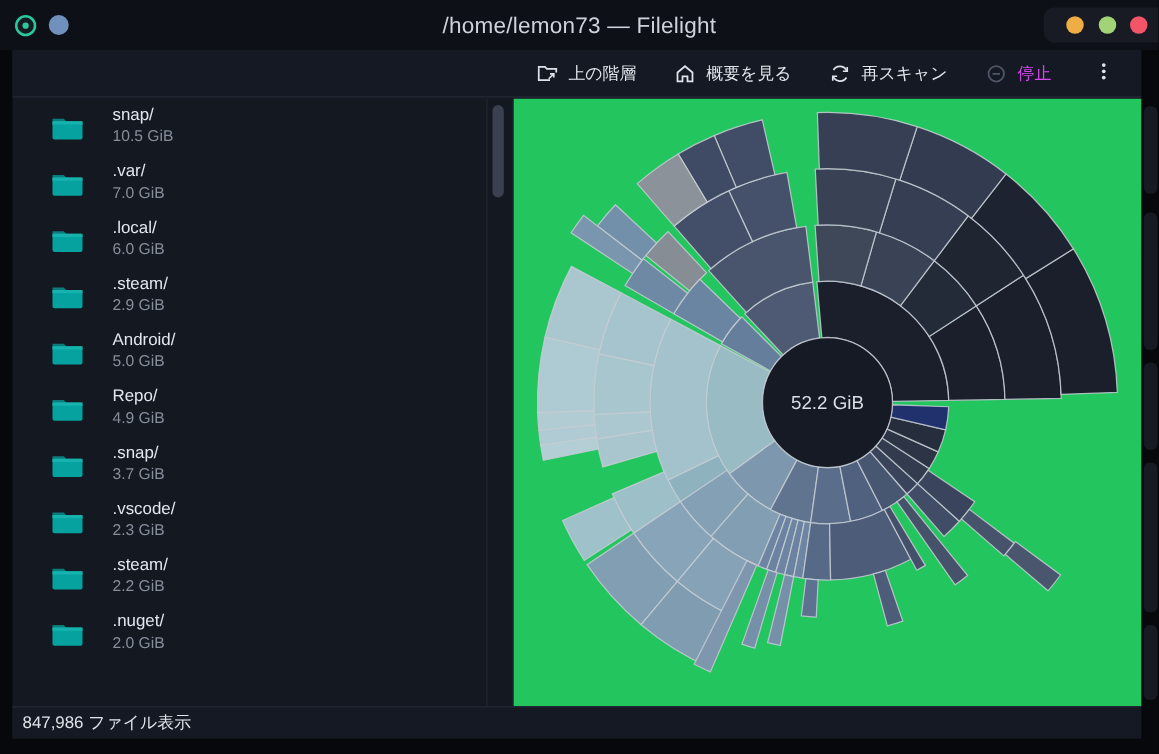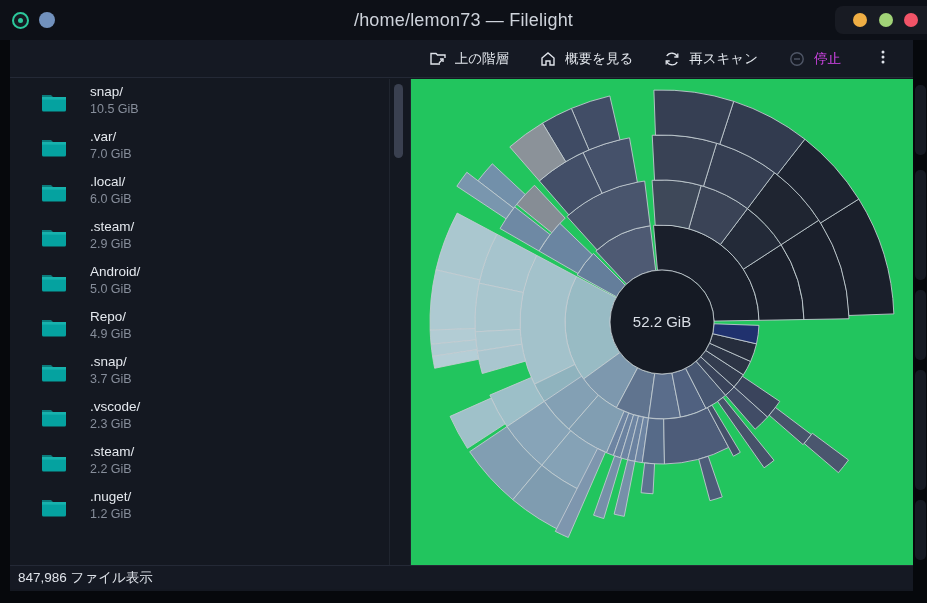--- a/index.html
+++ b/index.html
@@ -214,21 +214,21 @@
           </div>
         </div>
         <div class="side-item">
           <svg class="ficon" width="28" height="24" viewBox="0 0 28 24">
             <path d="M2 6 h9 l2.5 2.5 v1 h-11.5 z" fill="#0b7c7c"></path>
             <rect x="2" y="8" width="24" height="14.5" rx="1.5" fill="#05a2a0"></rect>
             <path d="M2 8 h24 v2.6 h-24 z" fill="#17b2ad"></path>
           </svg>
           <div class="texts">
             <div class="side-name">.nuget/</div>
-            <div class="side-size">1.2 GiB</div>
+            <div class="side-size">2.0 GiB</div>
           </div>
         </div>
       </div>
     <div class="side-scroll"></div>
     <div class="divider"></div>
 
     <div class="chart">
       <svg id="sunburst" width="502" height="486" viewBox="0 0 502 486">
           <path d="M 347.99 241.31 A 97 97 0 0 0 242.55 146.37 L 246.47 191.20 A 52 52 0 0 1 302.99 242.09 Z" fill="#1a1f2b" stroke="#c6ccd4" stroke-width="1" stroke-opacity="0.85"></path>
           <path d="M 392.98 240.52 A 142 142 0 0 0 370.09 165.66 L 332.35 190.17 A 97 97 0 0 1 347.99 241.31 Z" fill="#1a1f2b" stroke="#c6ccd4" stroke-width="1" stroke-opacity="0.85"></path>

